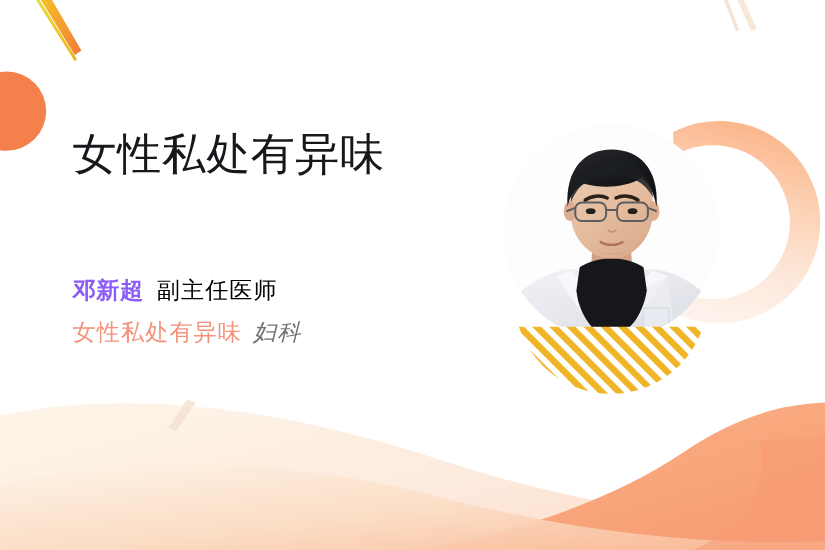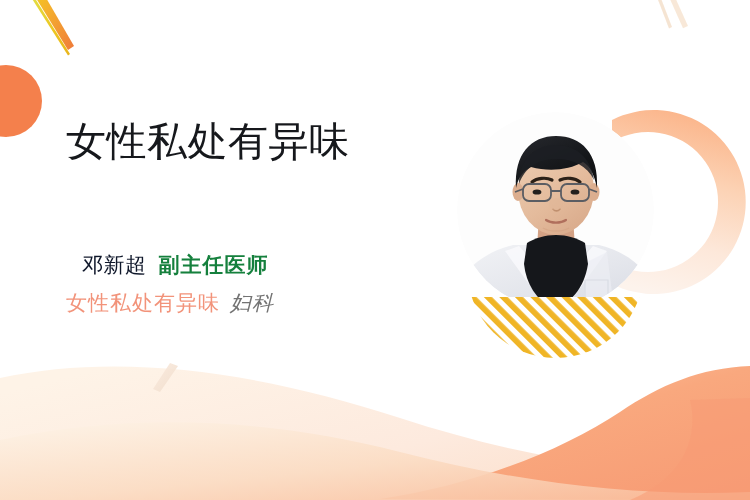--- a/index.html
+++ b/index.html
@@ -42,28 +42,27 @@
     top: 246px;
     line-height: 38px;
     white-space: nowrap;
   }
   .info-line {
     display: block;
     font-size: 21px;
     white-space: nowrap;
   }
   .doc-name {
-    font-weight: 400;
-    color: #0f172a;
+    font-weight: 700;
+    color: #8b5cf6;
     letter-spacing: 0.5px;
-    margin-left: 16px;
   }
   .doc-rank {
-    font-weight: 700;
-    color: #15803d;
+    font-weight: 400;
+    color: #000000;
     letter-spacing: 1px;
     margin-left: 12px;
   }
   .doc-hospital {
     font-weight: 400;
     color: #f2937a;
     letter-spacing: 1px;
   }
   .doc-dept {
     font-weight: 400;

